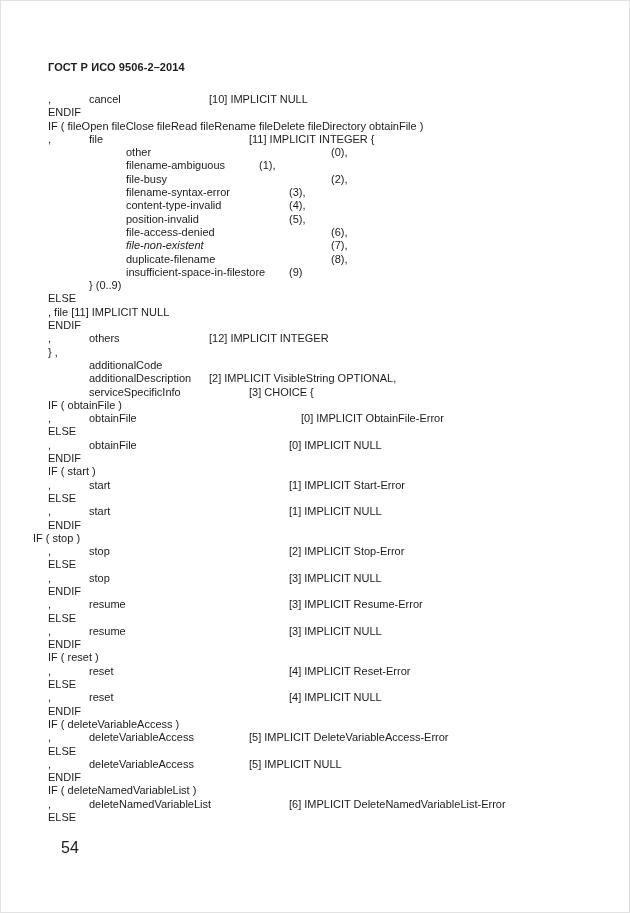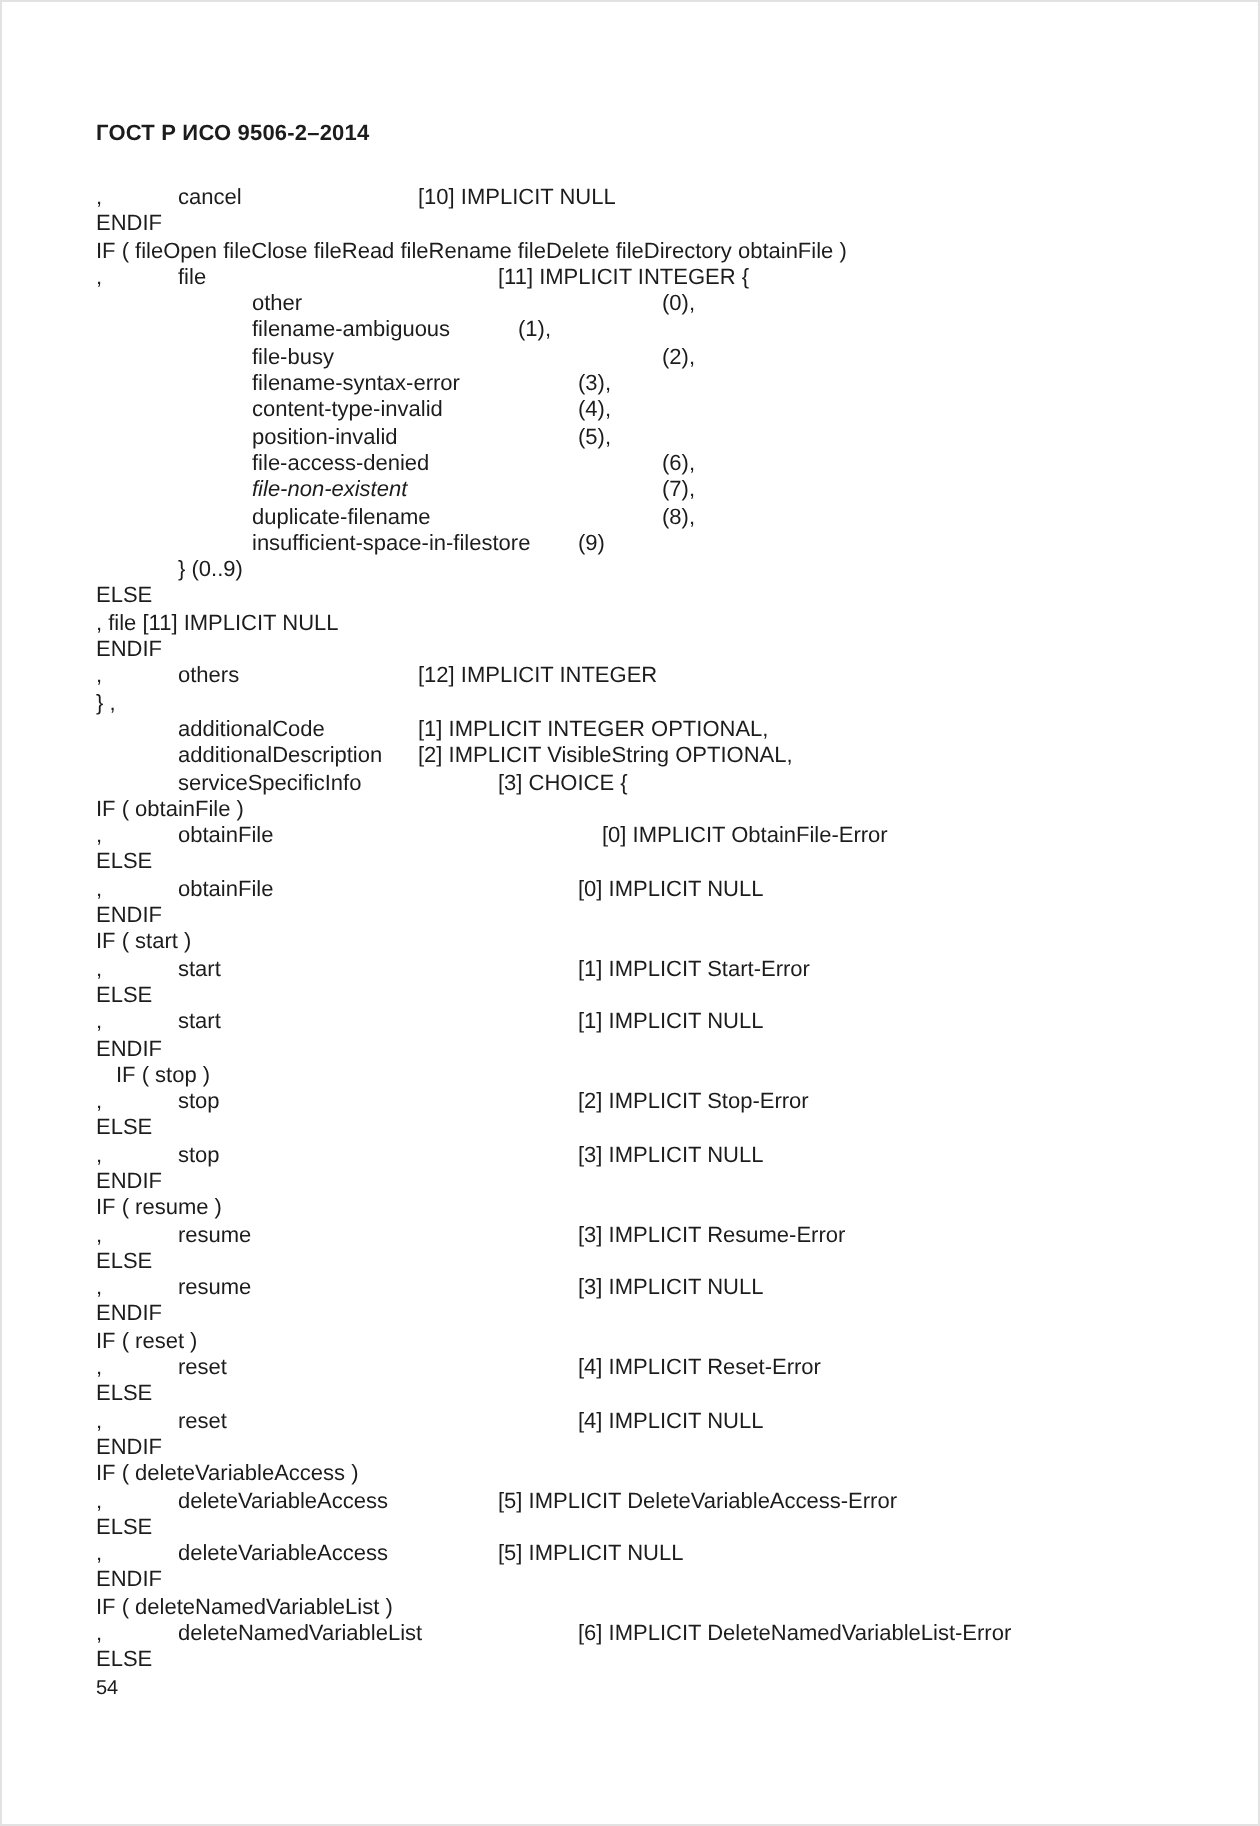--- a/index.html
+++ b/index.html
@@ -38,23 +38,23 @@
     font-size: 11px;
     line-height: 13.3px;
   }
   .code-seg {
     position: absolute;
     top: 0;
     white-space: pre;
   }
   .page-number {
     position: absolute;
-    left: 47px;
+    left: 60px;
     top: 838px;
-    font-size: 10px;
+    font-size: 16px;
   }
 </style>
 </head>
 <body>
 
 <div class="page">
 
   <div class="doc-header">ГОСТ Р ИСО 9506-2–2014</div>
 
   <div class="code-block" id="code-lines">
@@ -129,21 +129,20 @@
       <div class="code-line">
         <span class="code-seg" style="left: 47px;">,</span>
         <span class="code-seg" style="left: 88px;">others</span>
         <span class="code-seg" style="left: 208px;">[12] IMPLICIT INTEGER</span>
       </div>
       <div class="code-line">
         <span class="code-seg" style="left: 47px;">} ,</span>
       </div>
       <div class="code-line">
         <span class="code-seg" style="left: 88px;">additionalCode</span>
-        <span class="code-seg" style="left: 208px;">[1] IMPLICIT INTEGER OPTIONAL,</span>
       </div>
       <div class="code-line">
         <span class="code-seg" style="left: 88px;">additionalDescription</span>
         <span class="code-seg" style="left: 208px;">[2] IMPLICIT VisibleString OPTIONAL,</span>
       </div>
       <div class="code-line">
         <span class="code-seg" style="left: 88px;">serviceSpecificInfo</span>
         <span class="code-seg" style="left: 248px;">[3] CHOICE {</span>
       </div>
       <div class="code-line">
@@ -178,42 +177,39 @@
       </div>
       <div class="code-line">
         <span class="code-seg" style="left: 47px;">,</span>
         <span class="code-seg" style="left: 88px;">start</span>
         <span class="code-seg" style="left: 288px;">[1] IMPLICIT NULL</span>
       </div>
       <div class="code-line">
         <span class="code-seg" style="left: 47px;">ENDIF</span>
       </div>
       <div class="code-line">
-        <span class="code-seg" style="left: 57px;">IF ( stop )</span>
+        <span class="code-seg" style="left: 32px;">IF ( stop )</span>
       </div>
       <div class="code-line">
         <span class="code-seg" style="left: 47px;">,</span>
         <span class="code-seg" style="left: 88px;">stop</span>
         <span class="code-seg" style="left: 288px;">[2] IMPLICIT Stop-Error</span>
       </div>
       <div class="code-line">
         <span class="code-seg" style="left: 47px;">ELSE</span>
       </div>
       <div class="code-line">
         <span class="code-seg" style="left: 47px;">,</span>
         <span class="code-seg" style="left: 88px;">stop</span>
         <span class="code-seg" style="left: 288px;">[3] IMPLICIT NULL</span>
       </div>
       <div class="code-line">
         <span class="code-seg" style="left: 47px;">ENDIF</span>
       </div>
       <div class="code-line">
-        <span class="code-seg" style="left: 47px;">IF ( resume )</span>
-      </div>
-      <div class="code-line">
         <span class="code-seg" style="left: 47px;">,</span>
         <span class="code-seg" style="left: 88px;">resume</span>
         <span class="code-seg" style="left: 288px;">[3] IMPLICIT Resume-Error</span>
       </div>
       <div class="code-line">
         <span class="code-seg" style="left: 47px;">ELSE</span>
       </div>
       <div class="code-line">
         <span class="code-seg" style="left: 47px;">,</span>
         <span class="code-seg" style="left: 88px;">resume</span>

